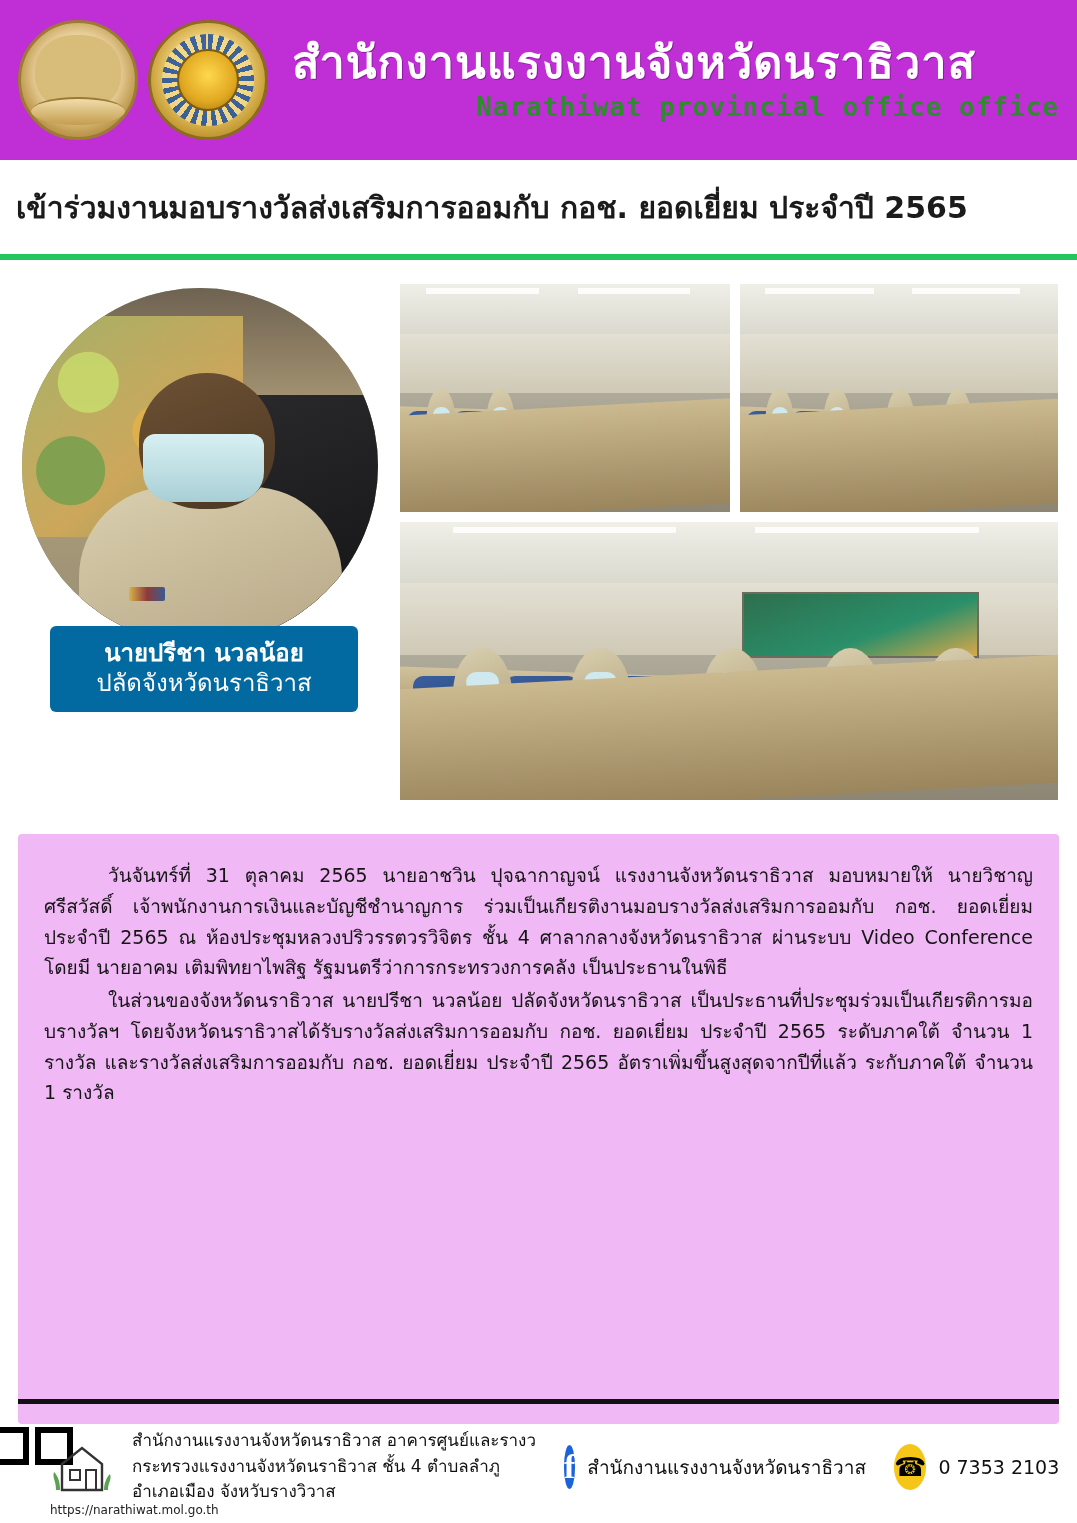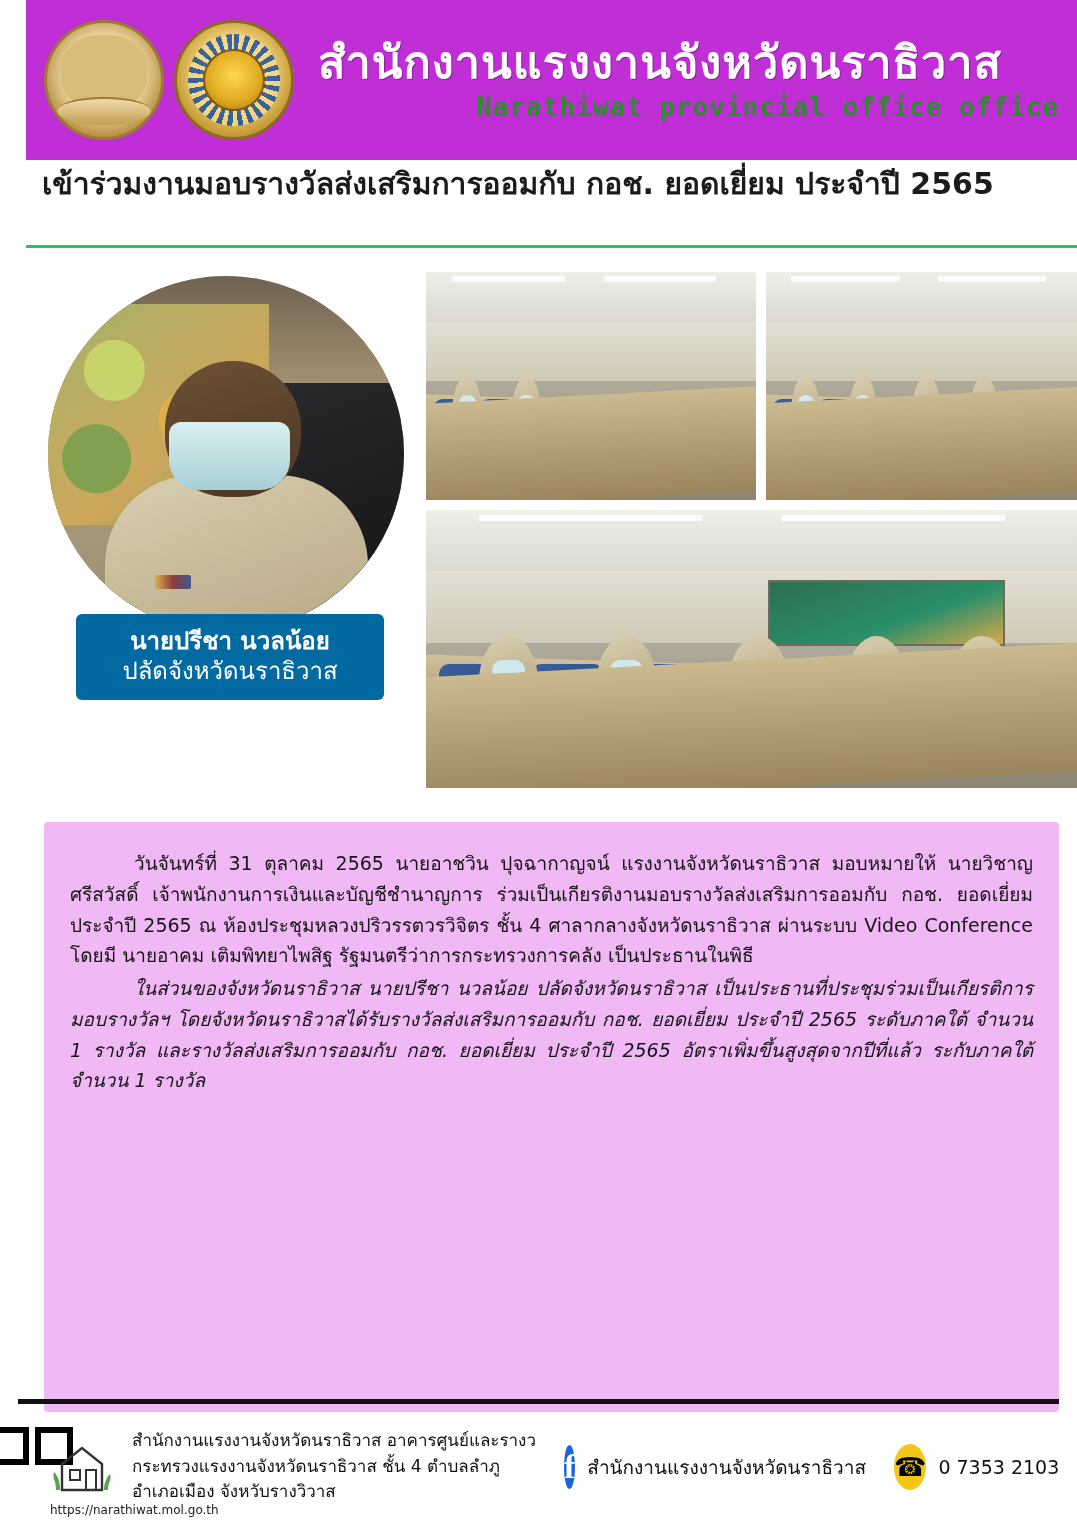--- a/index.html
+++ b/index.html
@@ -8,21 +8,20 @@
     height: 1523px;
     background: #ffffff;
     font-family: "DejaVu Sans", "Liberation Sans", sans-serif;
     overflow: hidden;
   }
   .page {
     position: relative;
     width: 1077px;
     height: 1523px;
     background: #ffffff;
-    padding-left: 26px;
   }
 
   
   .header {
     position: relative;
     height: 160px;
     background: #c02fd6;
     display: flex;
     align-items: center;
     padding: 0 18px;
@@ -100,25 +99,25 @@
     font-weight: bold;
     font-family: "DejaVu Sans Mono", "Liberation Mono", monospace;
     letter-spacing: 1px;
     text-align: right;
     margin-top: 8px;
     white-space: nowrap;
   }
 
   
   .title-bar {
-    height: 88px;
+    height: 100px;
     display: flex;
-    align-items: flex-start;
+    align-items: center;
     padding-left: 16px;
-    border-bottom: 3px solid #22c55e;
+    border-bottom: 6px solid #22c55e;
   }
   .title-text {
     font-size: 30px;
     color: #1b1b1b;
     font-weight: 600;
     white-space: nowrap;
   }
 
   
   .photos {
@@ -283,21 +282,21 @@
     height: 590px;
   }
   .body-box p {
     font-size: 19px;
     line-height: 1.62;
     color: #151515;
     text-align: justify;
     text-justify: inter-word;
     text-indent: 64px;
   }
-  .body-box p + p { margin-top: 2px; font-style: italic; }
+  .body-box p + p { margin-top: 2px; }
 
   
   .footer {
     position: absolute;
     left: 0; right: 0; bottom: 0;
     height: 124px;
     border-top: 5px solid #111111;
     margin: 0 18px;
     width: calc(100% - 36px);
     display: flex;

